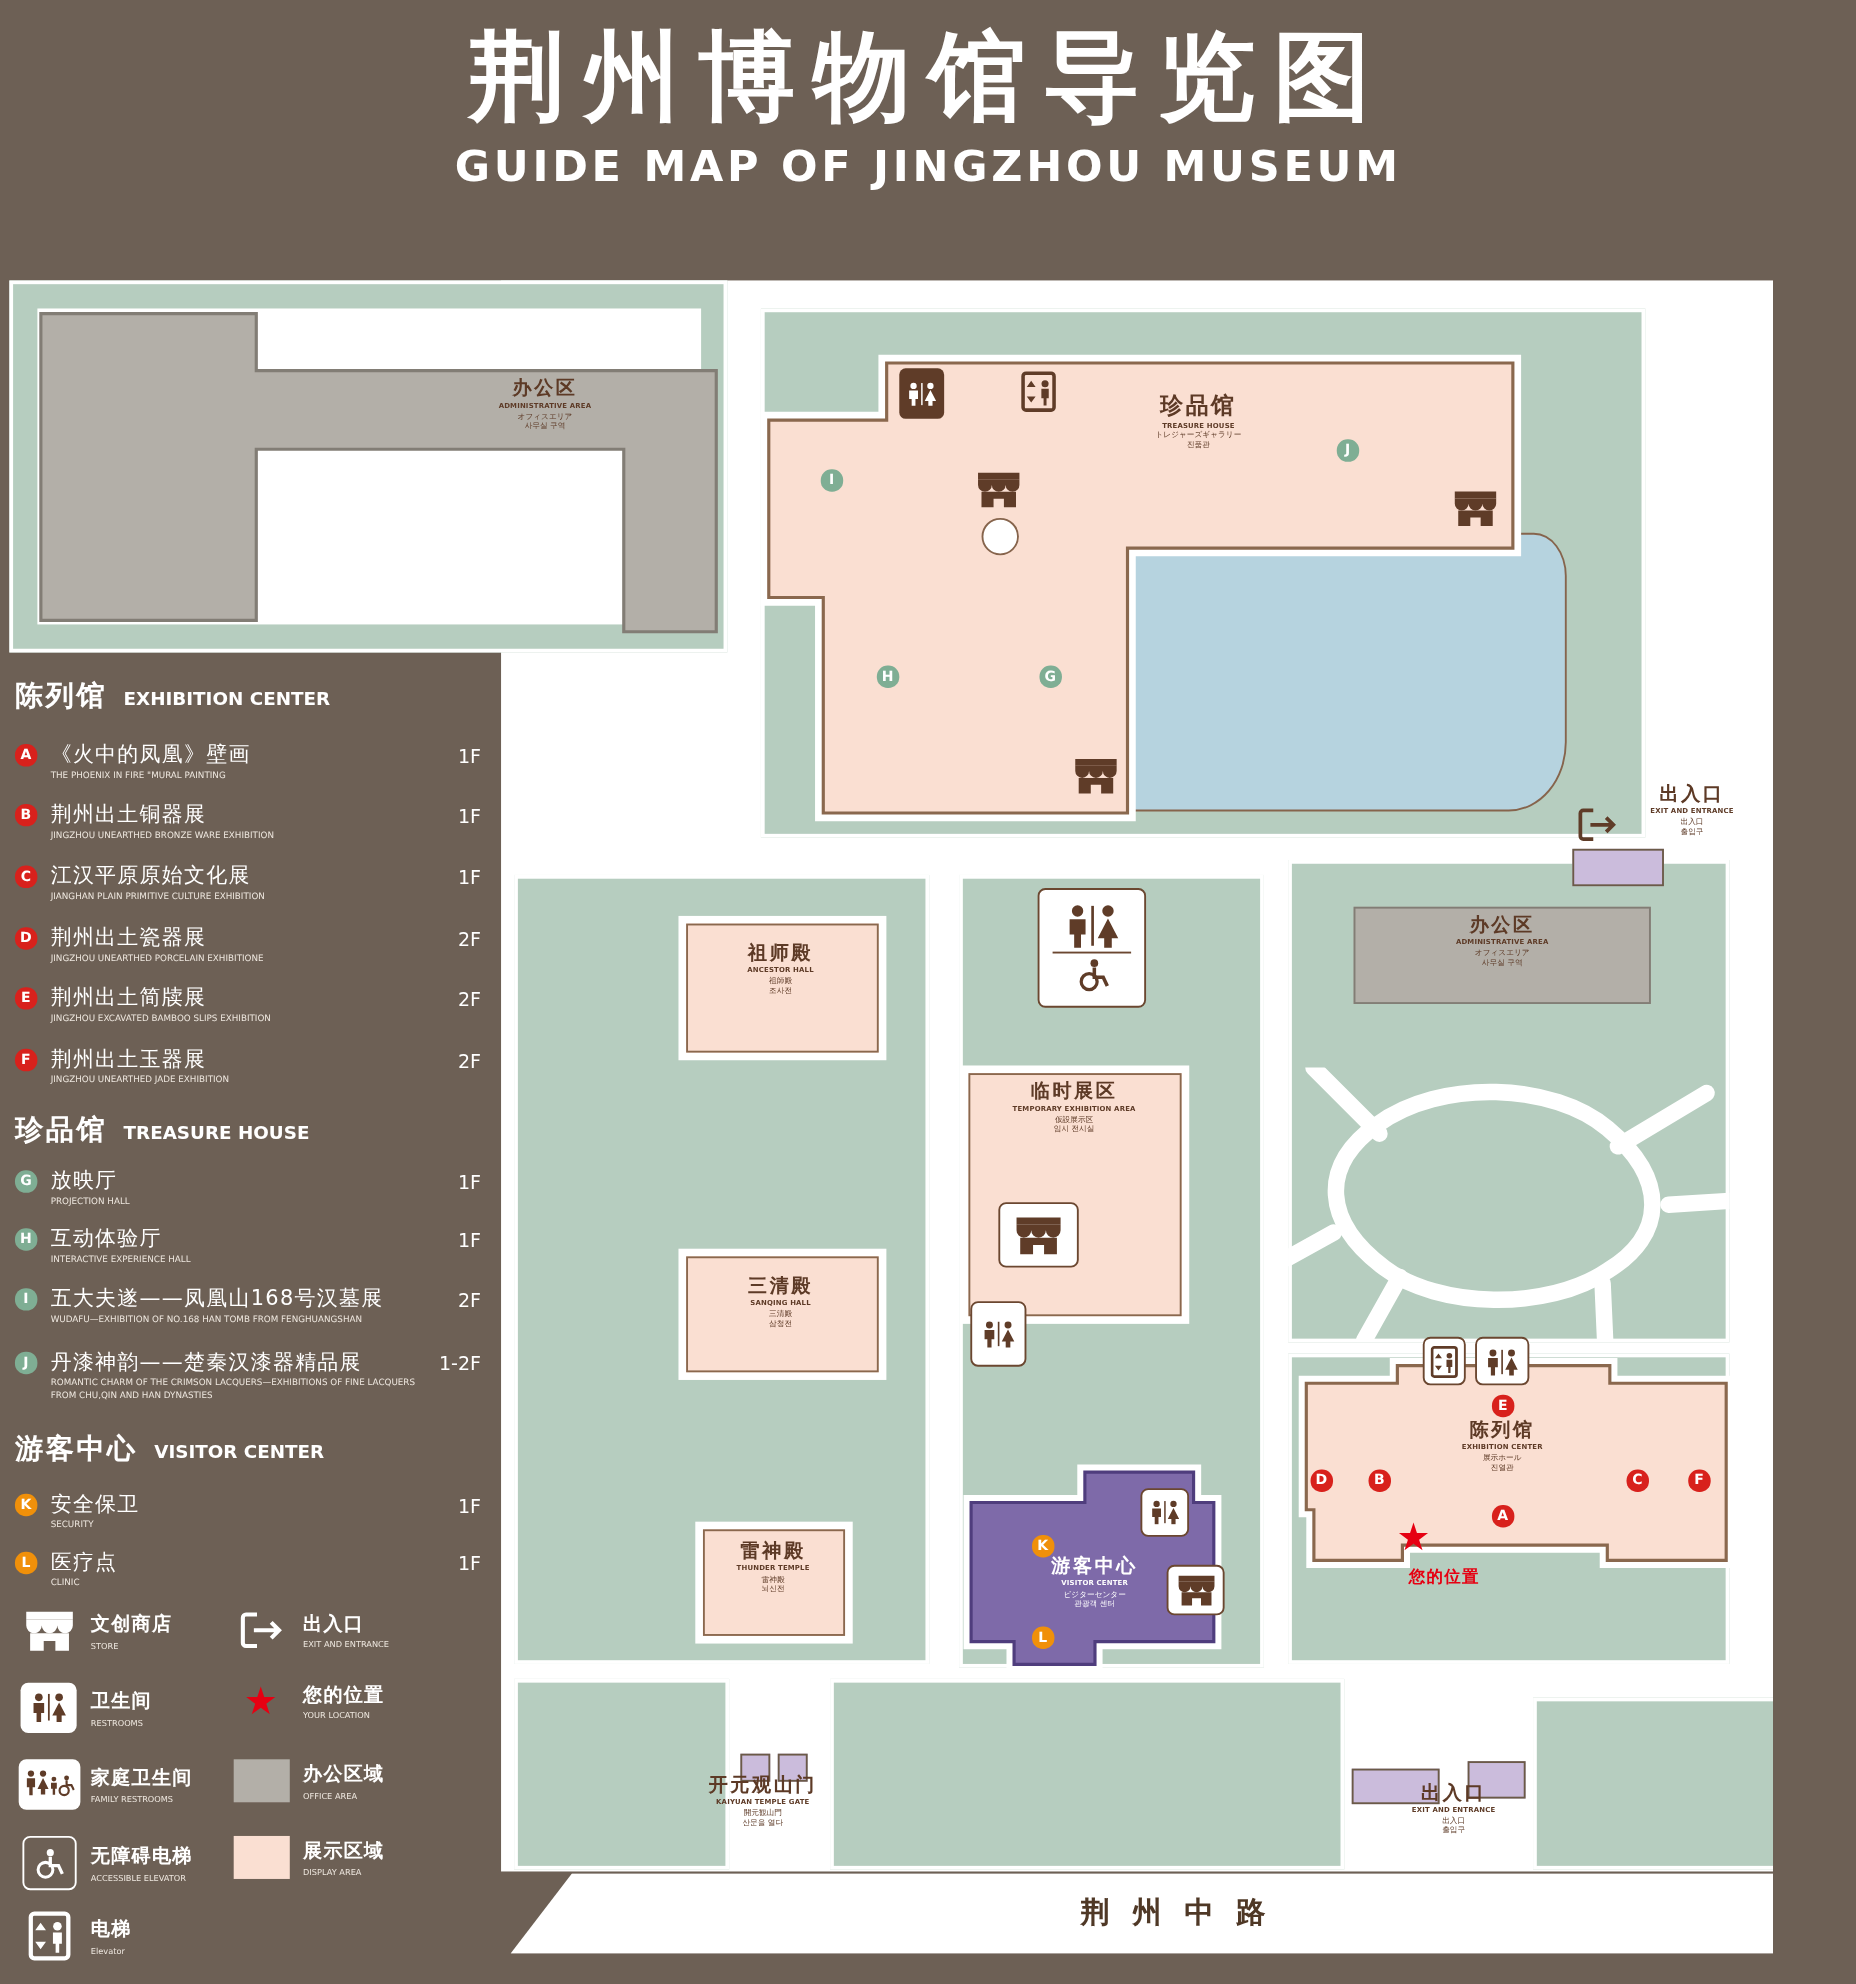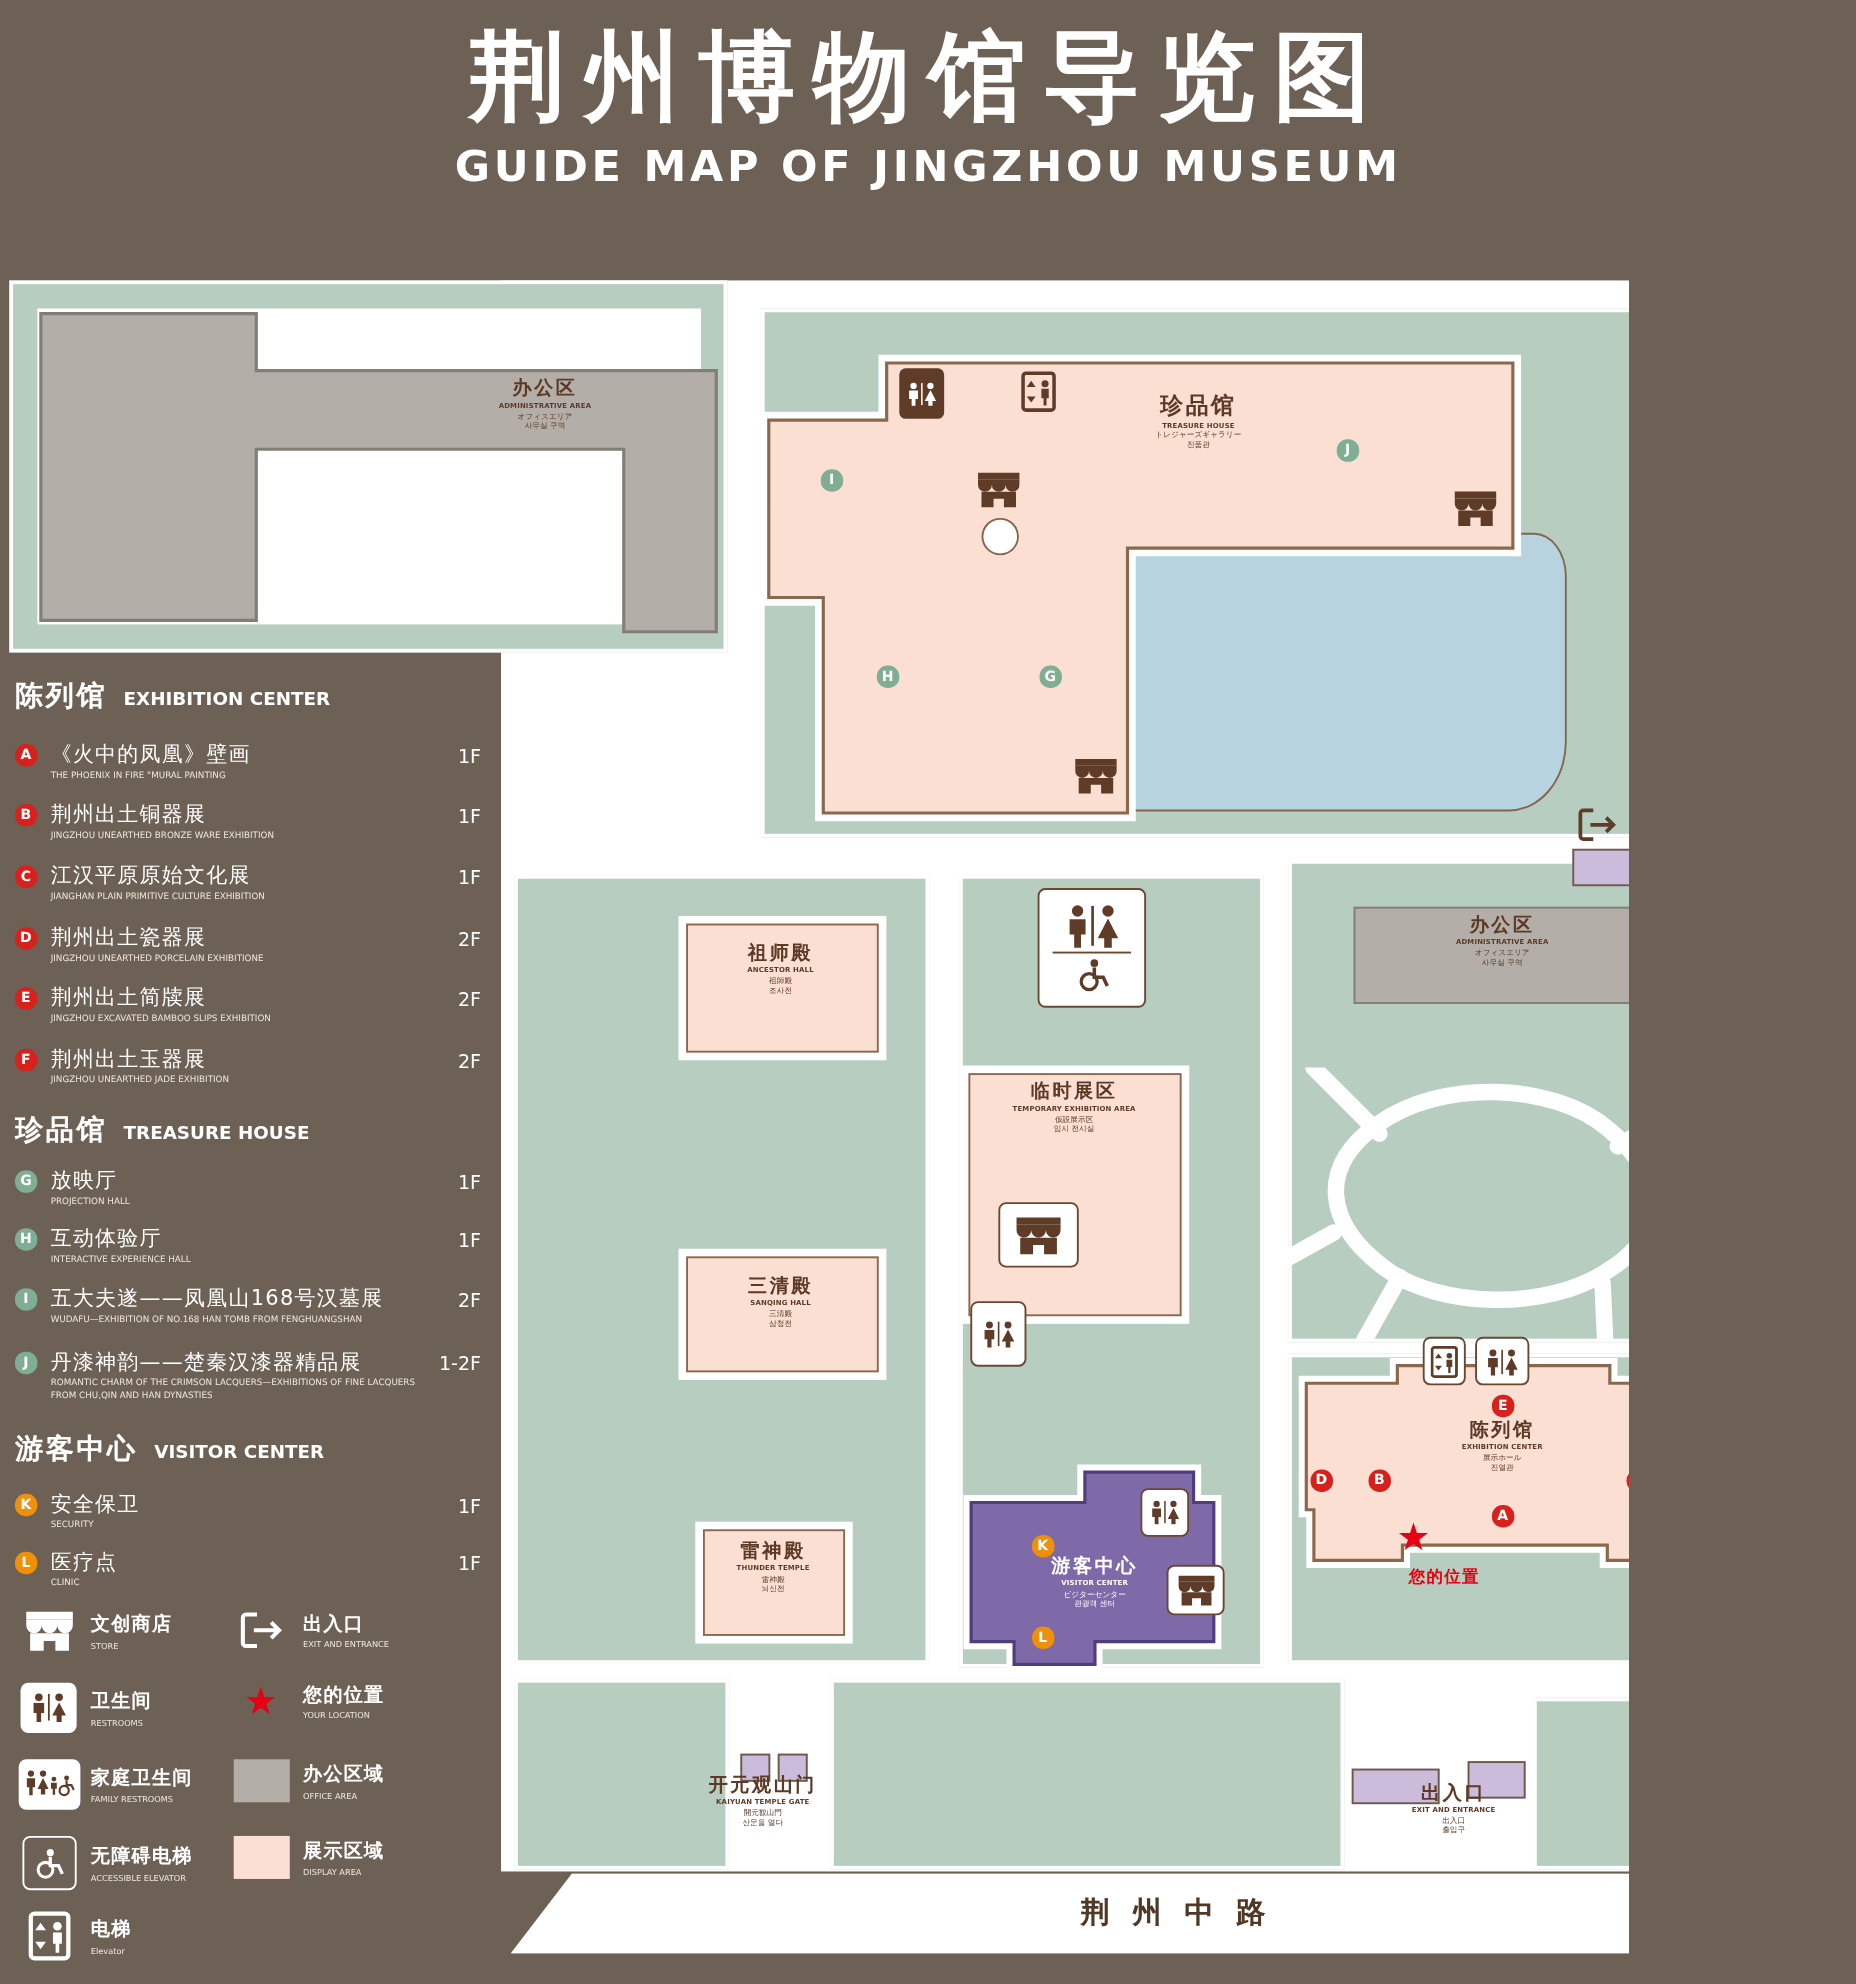--- a/index.html
+++ b/index.html
@@ -1,16 +1,16 @@
 <!DOCTYPE html>
 <html style="font-size:11px"><head>
 <meta charset="utf-8">
 <style>
 html,body{margin:0;padding:0;background:#6d6055}
-.root{position:relative;width:1629px;height:1985px;background:#6d6055;overflow:hidden}
+.root{position:relative;width:1773px;height:1985px;background:#6d6055;overflow:hidden}
 .stage{position:absolute;left:0;top:0;width:993px;height:1062px;transform:scale(1.8696);transform-origin:0 0;
   font-family:"DejaVu Sans","Liberation Sans",sans-serif}
 .abs{position:absolute;box-sizing:border-box}
 .ttl{left:0;right:0;text-align:center;color:#fff}
 .t1{top:6.8px;font-size:52px;font-weight:900;letter-spacing:9.5px}
 .t2{top:76px;font-size:23px;font-weight:600;letter-spacing:2px}
 .base{background:#fff;z-index:0}
 .green{background:#b6cdbf;border:2px solid #fff;z-index:1}
 .pink{background:#fadfd2;border:1.4px solid #8a684e;z-index:3}
 .gray{background:#b3afa8;border:1.4px solid #827d75;z-index:3}

